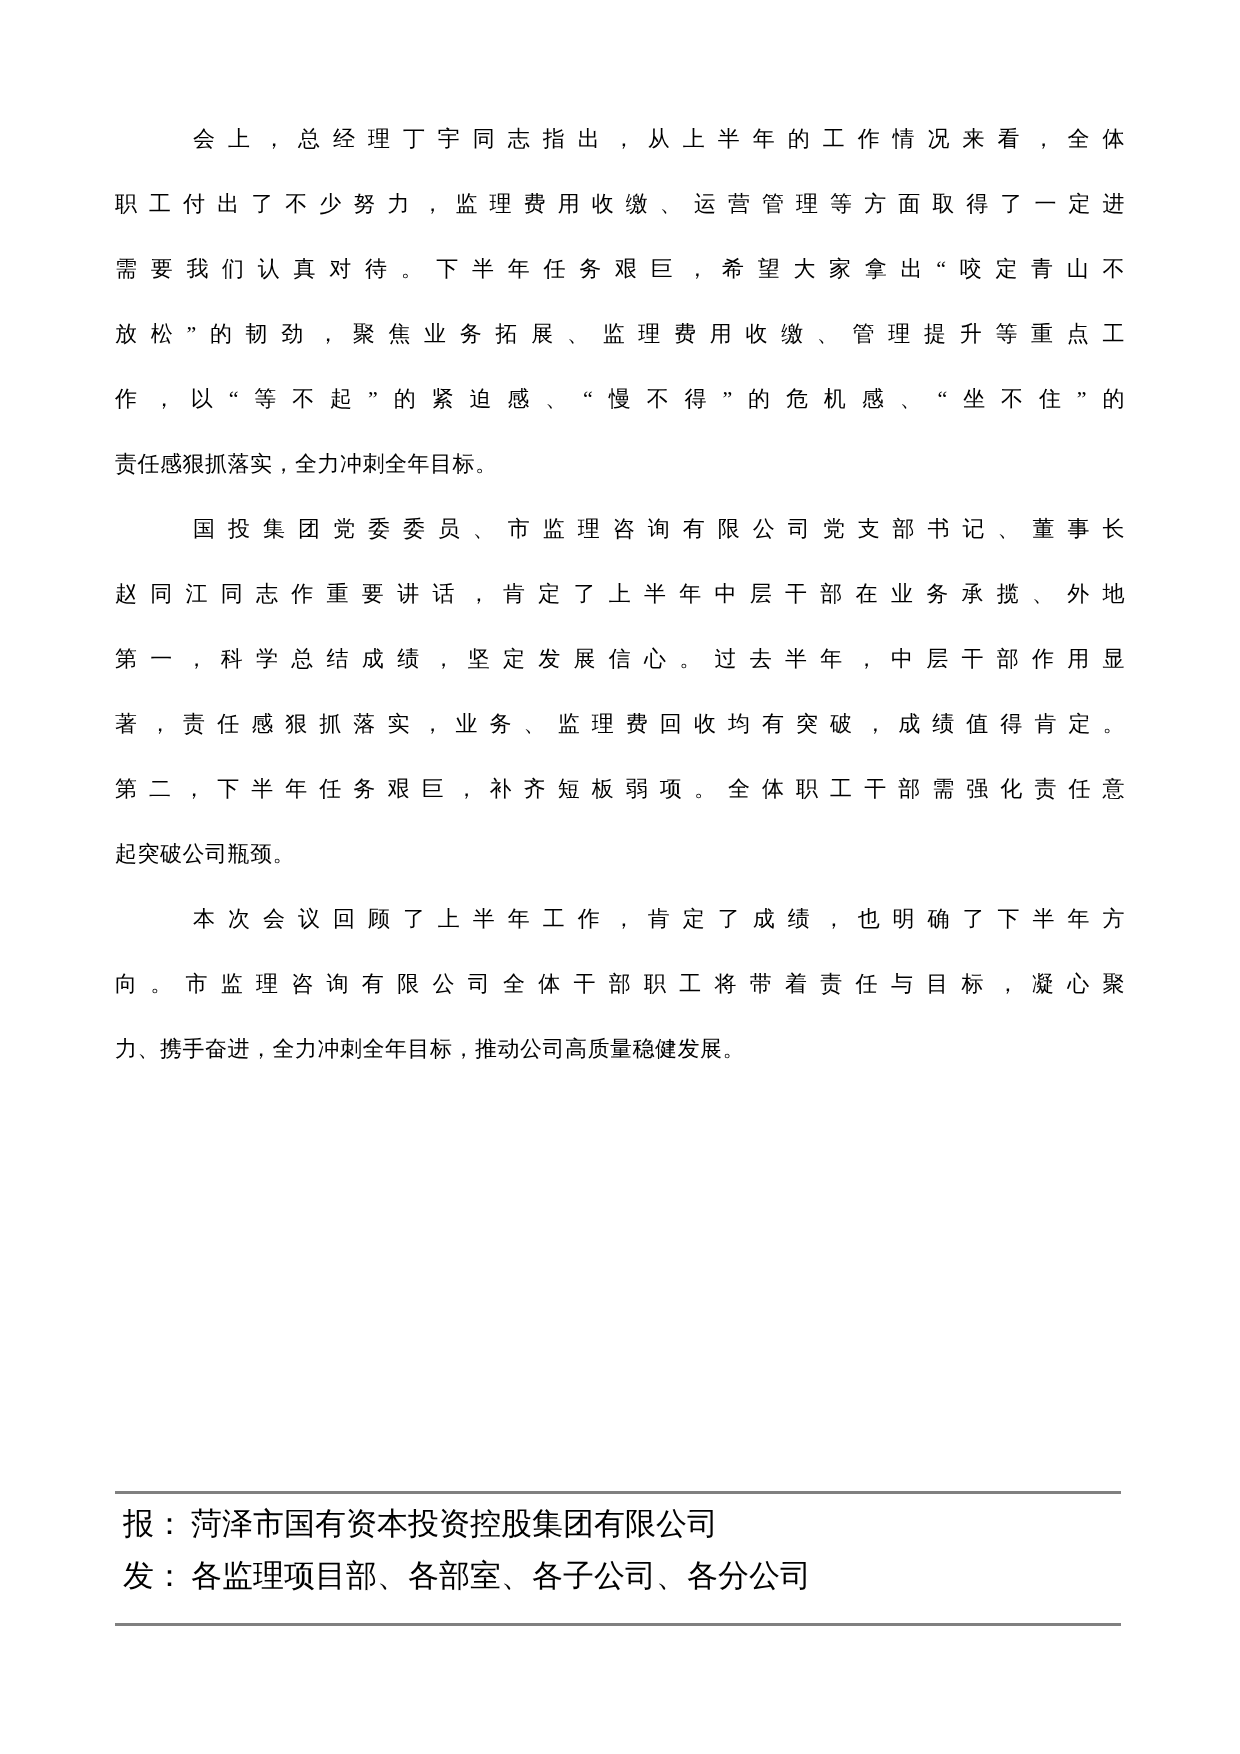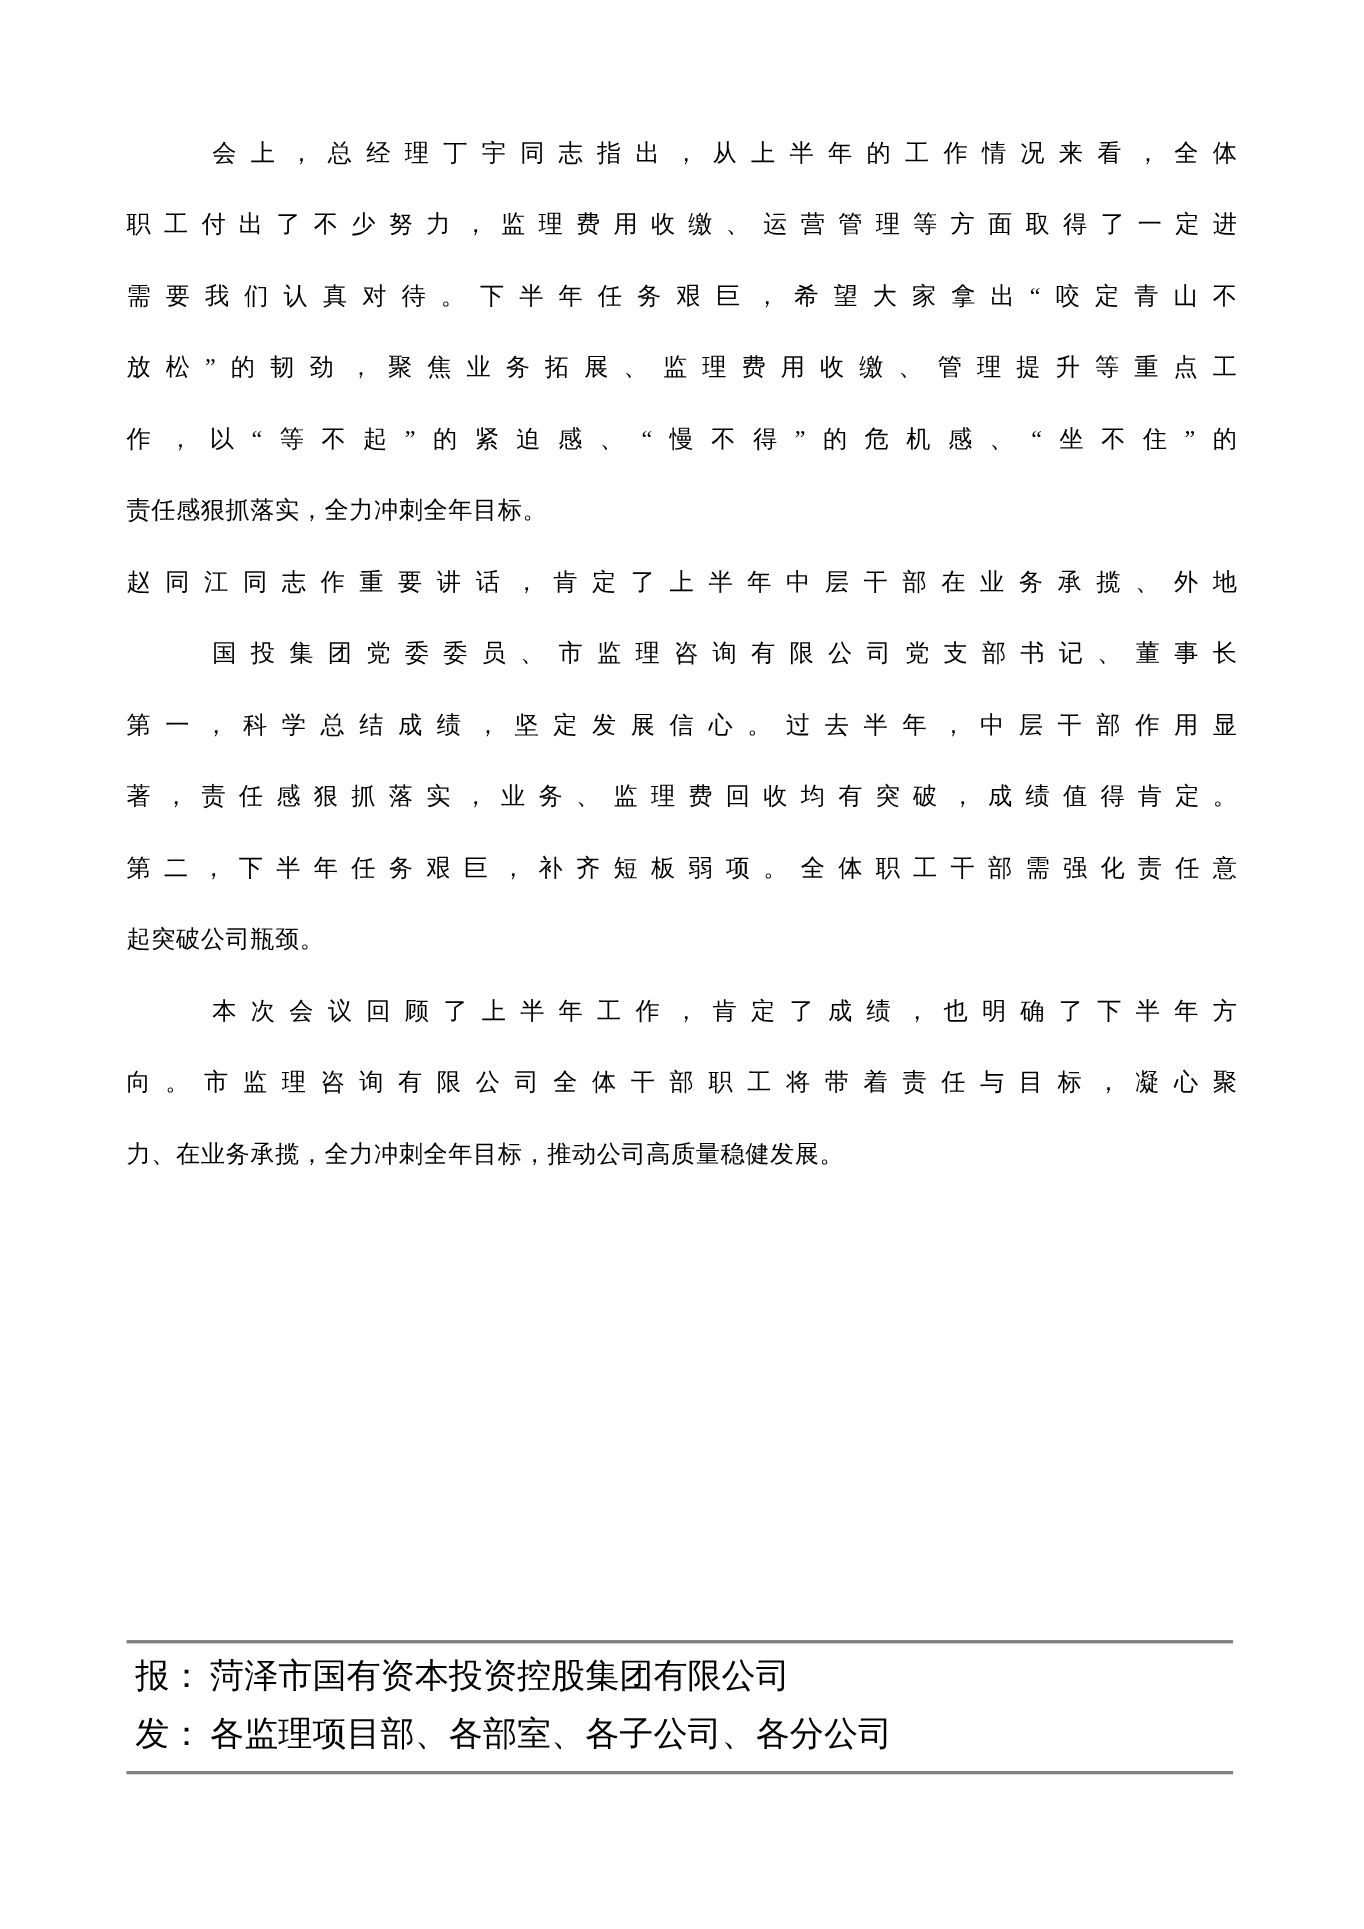--- a/index.html
+++ b/index.html
@@ -27,21 +27,21 @@
     letter-spacing:0.5px;
   }
   .line.first{text-indent:78px;}
   .line.last{text-align-last:left;}
   .dist-block{
     position:absolute;
     left:115px;top:1491px;
     width:1006px;
     border-top:3px solid #808080;
     border-bottom:3px solid #808080;
-    padding:4px 0 8px 0;
+    padding:4px 0 21px 0;
   }
   .dist-line{
     font-size:31px;
     height:52px;
     line-height:52px;
     padding-left:8px;
     white-space:nowrap;
   }
   .dist-line .sep{margin-right:6px;}
 </style>
@@ -53,31 +53,31 @@
   <div class="content" id="paragraphs">
       <div class="paragraph">
         <div class="line first">会上，总经理丁宇同志指出，从上半年的工作情况来看，全体</div>
         <div class="line">职工付出了不少努力，监理费用收缴、运营管理等方面取得了一定进</div>
         <div class="line">需要我们认真对待。下半年任务艰巨，希望大家拿出“咬定青山不</div>
         <div class="line">放松”的韧劲，聚焦业务拓展、监理费用收缴、管理提升等重点工</div>
         <div class="line">作，以“等不起”的紧迫感、“慢不得”的危机感、“坐不住”的</div>
         <div class="line last">责任感狠抓落实，全力冲刺全年目标。</div>
       </div>
       <div class="paragraph">
+        <div class="line first">国投集团党委委员、市监理咨询有限公司党支部书记、董事长</div>
         <div class="line">赵同江同志作重要讲话，肯定了上半年中层干部在业务承揽、外地</div>
-        <div class="line first">国投集团党委委员、市监理咨询有限公司党支部书记、董事长</div>
         <div class="line">第一，科学总结成绩，坚定发展信心。过去半年，中层干部作用显</div>
         <div class="line">著，责任感狠抓落实，业务、监理费回收均有突破，成绩值得肯定。</div>
         <div class="line">第二，下半年任务艰巨，补齐短板弱项。全体职工干部需强化责任意</div>
         <div class="line last">起突破公司瓶颈。</div>
       </div>
       <div class="paragraph">
         <div class="line first">本次会议回顾了上半年工作，肯定了成绩，也明确了下半年方</div>
         <div class="line">向。市监理咨询有限公司全体干部职工将带着责任与目标，凝心聚</div>
-        <div class="line last">力、在业务承揽，全力冲刺全年目标，推动公司高质量稳健发展。</div>
+        <div class="line last">力、携手奋进，全力冲刺全年目标，推动公司高质量稳健发展。</div>
       </div>
     </div>
 
   <div class="dist-block">
     <div class="dist-line">
       <span>报</span><span class="sep">：</span><span>菏泽市国有资本投资控股集团有限公司</span>
     </div>
     <div class="dist-line">
       <span>发</span><span class="sep">：</span><span>各监理项目部、各部室、各子公司、各分公司</span>
     </div>

